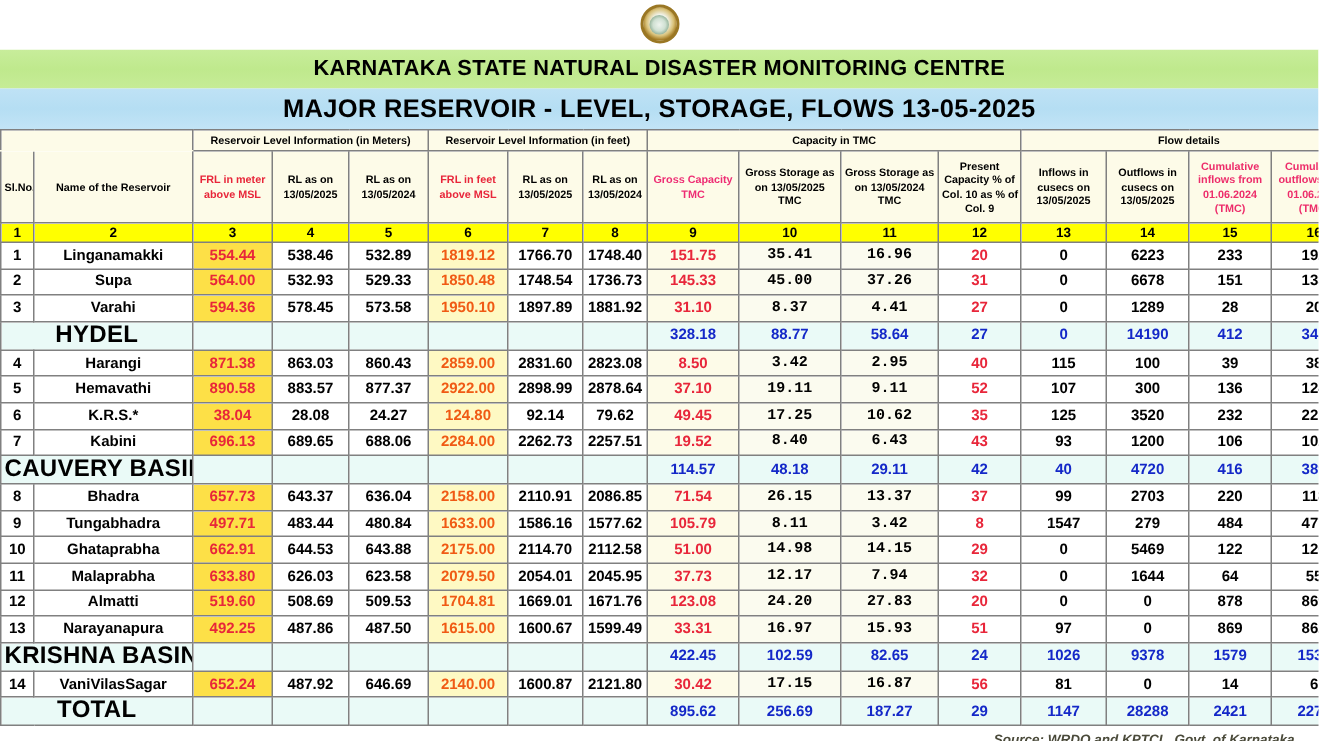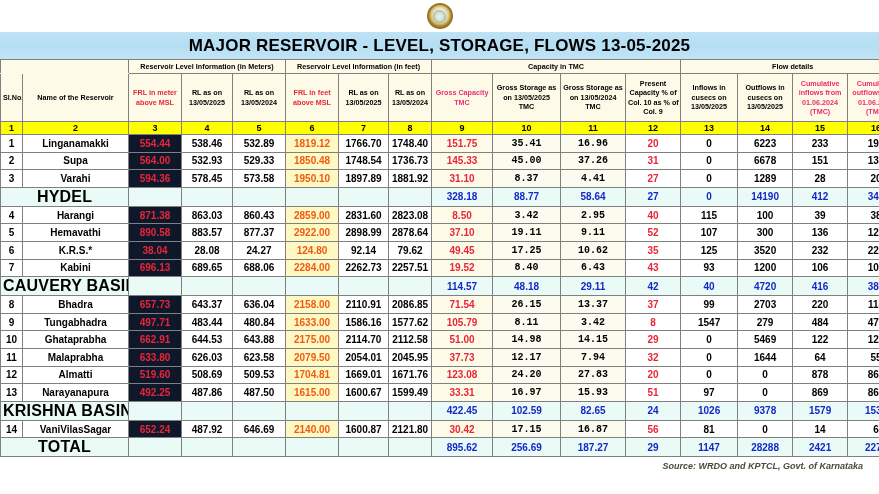--- a/index.html
+++ b/index.html
@@ -100,21 +100,21 @@
     background: #ffff00;
     font-size: 9px;
     font-weight: bold;
     color: #000000;
   }
 
   
   tr.datarow td { height: 17.6px; }
   .c-sl      { background: #ffffff; color:#000; }
   .c-name    { background: #ffffff; color:#000; text-align: left; padding-left: 6px; font-weight: bold; }
-  .c-frl     { background: #0f172a; color:#e8263a; }
+  .c-frl     { background: #fde047; color:#e8263a; }
   .c-rl      { background: #ffffff; color:#000; }
   .c-frlft   { background: #fef9c3; color:#f05a14; }
   .c-rlft    { background: #ffffff; color:#000; }
   .c-gross   { background: #fdfbe8; color:#e8263a; }
   .c-stor    { background: #fbfbef; color:#000;font-family:Liberation Mono, monospace; }
   .c-pct     { background: #ffffff; color:#e8263a; }
   .c-flow    { background: #ffffff; color:#000; }
   .c-cum     { background: #ffffff; color:#000; }
 
   
@@ -139,20 +139,21 @@
 </style>
 </head>
 <body>
 
 <div id="page">
 
   <div class="logo-wrap">
     <div class="logo"></div>
   </div>
 
+  <div class="banner banner-green">KARNATAKA STATE NATURAL DISASTER MONITORING CENTRE</div>
   <div class="banner banner-blue">MAJOR RESERVOIR - LEVEL, STORAGE, FLOWS 13-05-2025</div>
 
   <table class="rtable">
     <colgroup>
       <col style="width:22px">
       <col style="width:106px">
       <col style="width:53px">
       <col style="width:51px">
       <col style="width:53px">
       <col style="width:53px">

